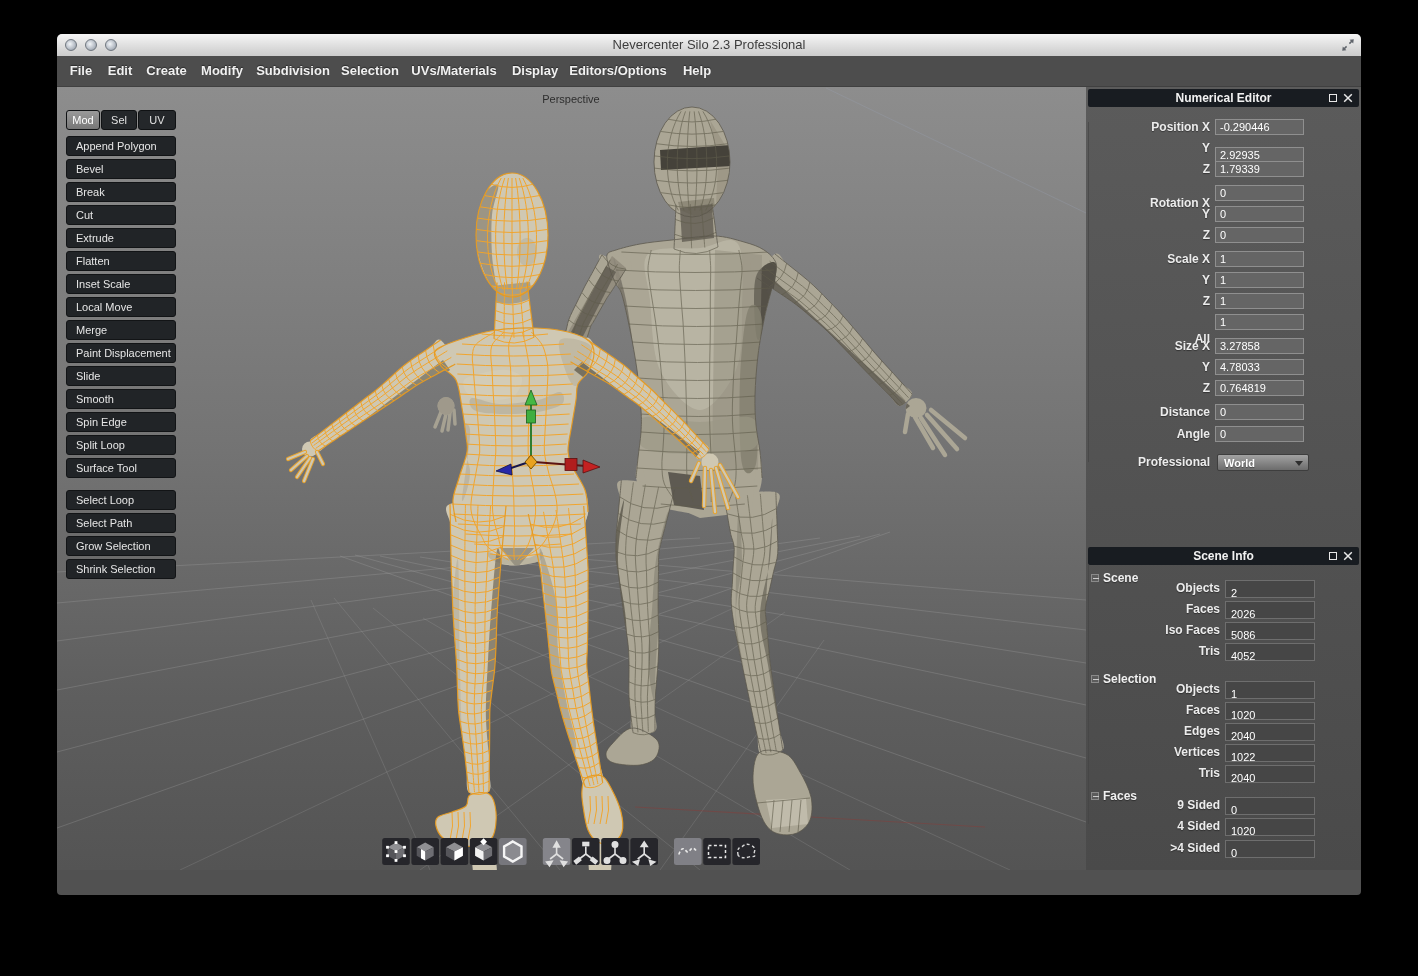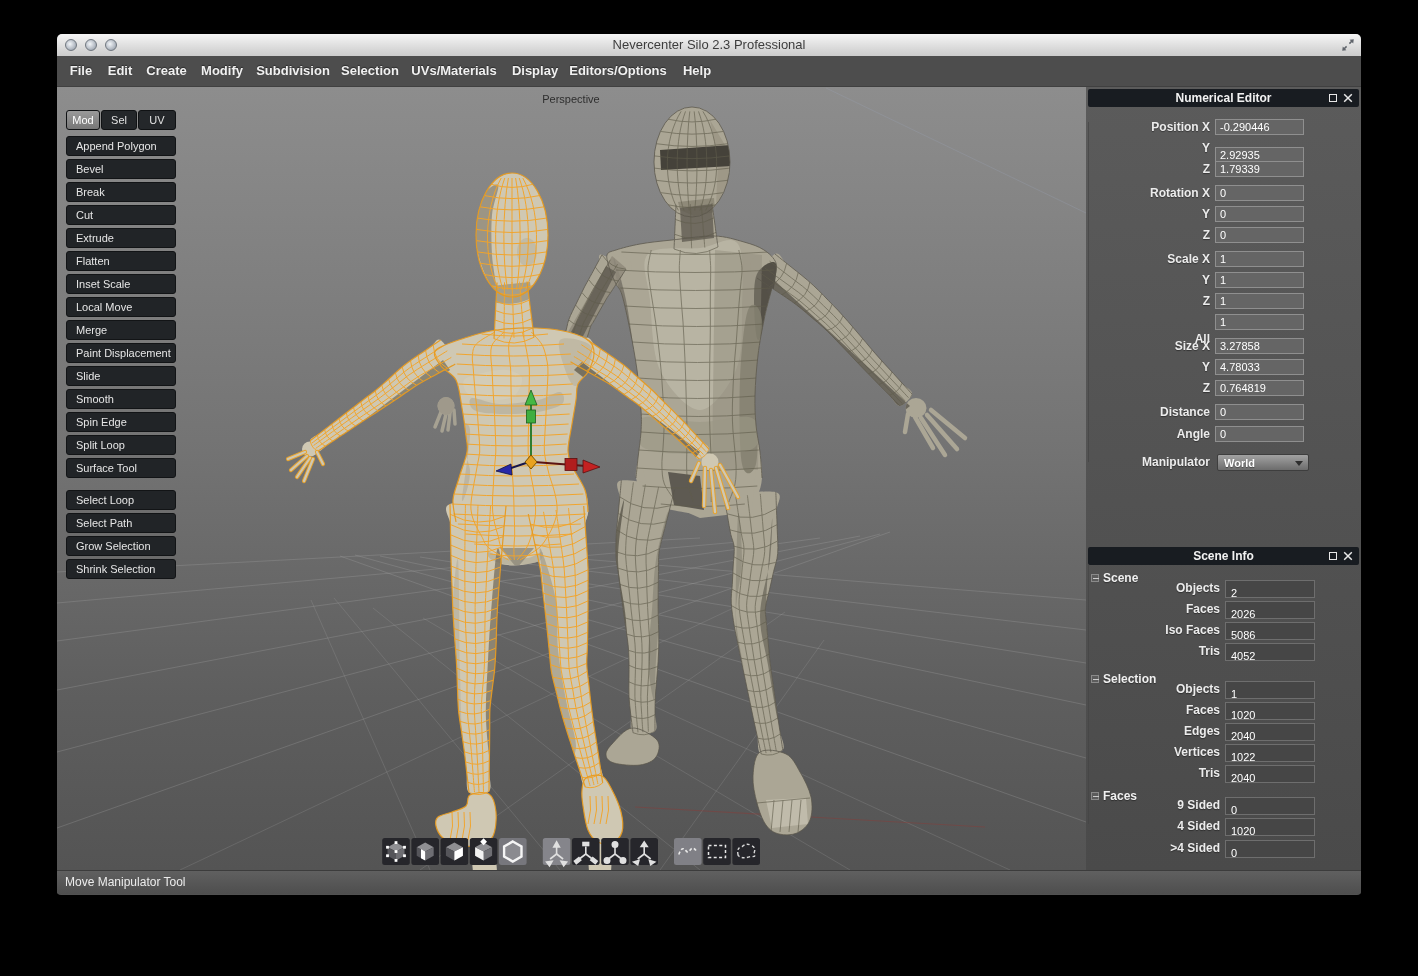--- a/index.html
+++ b/index.html
@@ -666,21 +666,21 @@
 <div id="rpanel">
  <div class="phead" style="top:2px">Numerical Editor<span class="pico" style="right:22px"></span><svg class="pX" style="right:6px" viewBox="0 0 10 10">
           <path d="M1.2,1.2 L8.8,8.8 M8.8,1.2 L1.2,8.8" stroke="#e8e8e8" stroke-width="1.5"></path>
         </svg></div>
  <div class="nlab" style="top:32px">Position X</div>
       <div class="nfield" style="top:32px">-0.290446</div>
       <div class="nlab" style="top:53px">Y</div>
       <div class="nfield" style="top:60px">2.92935</div>
       <div class="nlab" style="top:74px">Z</div>
       <div class="nfield" style="top:74px">1.79339</div>
-      <div class="nlab" style="top:98px">Rotation X</div>
+      <div class="nlab" style="top:108px">Rotation X</div>
       <div class="nfield" style="top:98px">0</div>
       <div class="nlab" style="top:119px">Y</div>
       <div class="nfield" style="top:119px">0</div>
       <div class="nlab" style="top:140px">Z</div>
       <div class="nfield" style="top:140px">0</div>
       <div class="nlab" style="top:164px">Scale X</div>
       <div class="nfield" style="top:164px">1</div>
       <div class="nlab" style="top:185px">Y</div>
       <div class="nfield" style="top:185px">1</div>
       <div class="nlab" style="top:206px">Z</div>
@@ -690,21 +690,21 @@
       <div class="nlab" style="top:251px">Size X</div>
       <div class="nfield" style="top:251px">3.27858</div>
       <div class="nlab" style="top:272px">Y</div>
       <div class="nfield" style="top:272px">4.78033</div>
       <div class="nlab" style="top:293px">Z</div>
       <div class="nfield" style="top:293px">0.764819</div>
       <div class="nlab" style="top:317px">Distance</div>
       <div class="nfield" style="top:317px">0</div>
       <div class="nlab" style="top:339px">Angle</div>
       <div class="nfield" style="top:339px">0</div>
-      <div class="nlab" style="top:367px">Manipulator</div>
+      <div class="nlab" style="top:367px">Professional</div>
       <div class="ndrop" style="top:367px">World<span class="tri"></span></div>
  <div class="phead" style="top:460px">Scene Info<span class="pico" style="right:22px"></span><svg class="pX" style="right:6px" viewBox="0 0 10 10">
           <path d="M1.2,1.2 L8.8,8.8 M8.8,1.2 L1.2,8.8" stroke="#e8e8e8" stroke-width="1.5"></path>
         </svg></div>
  <div class="gmin" style="top:487px"></div>
       <div class="glab" style="top:484px">Scene</div>
       <div class="slab" style="top:493px">Objects</div>
       <div class="sfield" style="top:493px">2</div>
       <div class="slab" style="top:514px">Faces</div>
       <div class="sfield" style="top:514px">2026</div>
@@ -728,13 +728,12 @@
       <div class="glab" style="top:702px">Faces</div>
       <div class="slab" style="top:710px">9 Sided</div>
       <div class="sfield" style="top:710px">0</div>
       <div class="slab" style="top:731px">4 Sided</div>
       <div class="sfield" style="top:731px">1020</div>
       <div class="slab" style="top:753px">&gt;4 Sided</div>
       <div class="sfield" style="top:753px">0</div>
 </div>
 <div style="position:absolute;left:1031px;top:88px;width:1px;height:340px;background:#454545;opacity:.7"></div>
 <div style="position:absolute;left:1031px;top:530px;width:1px;height:260px;background:#454545;opacity:.7"></div>
-<div id="status">Move Manipulator Tool</div>
 </div>
 </body></html>

